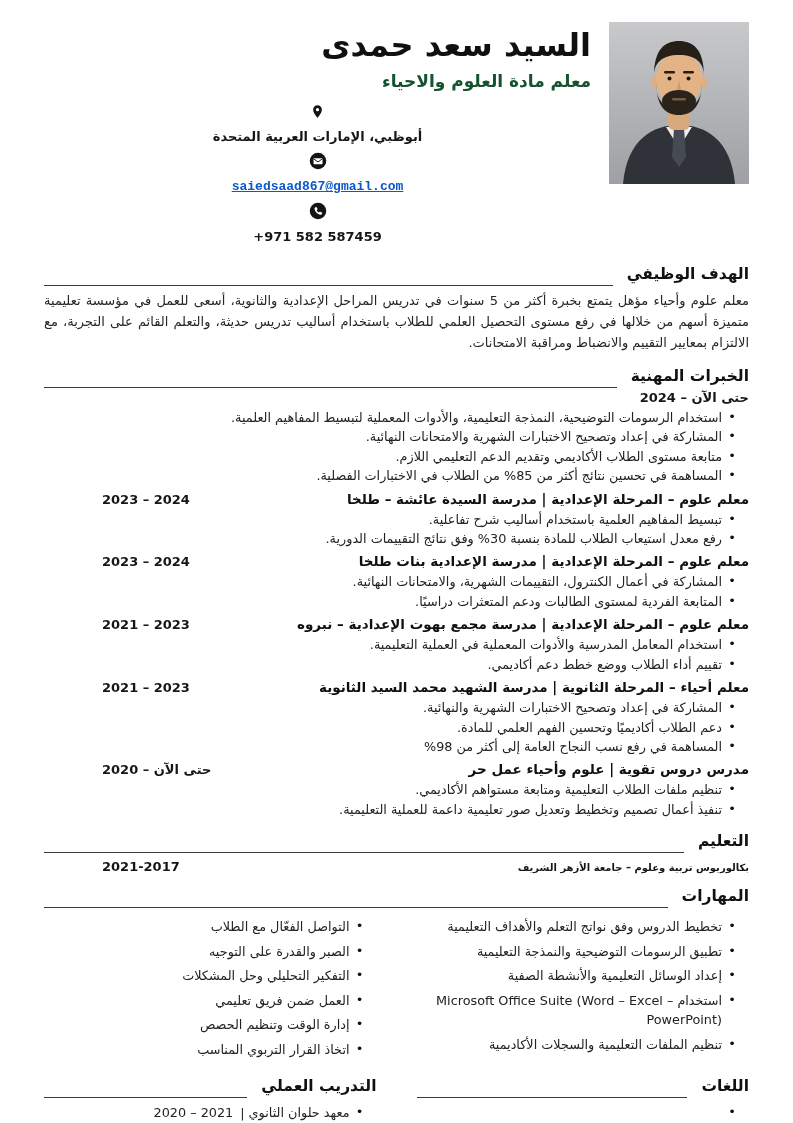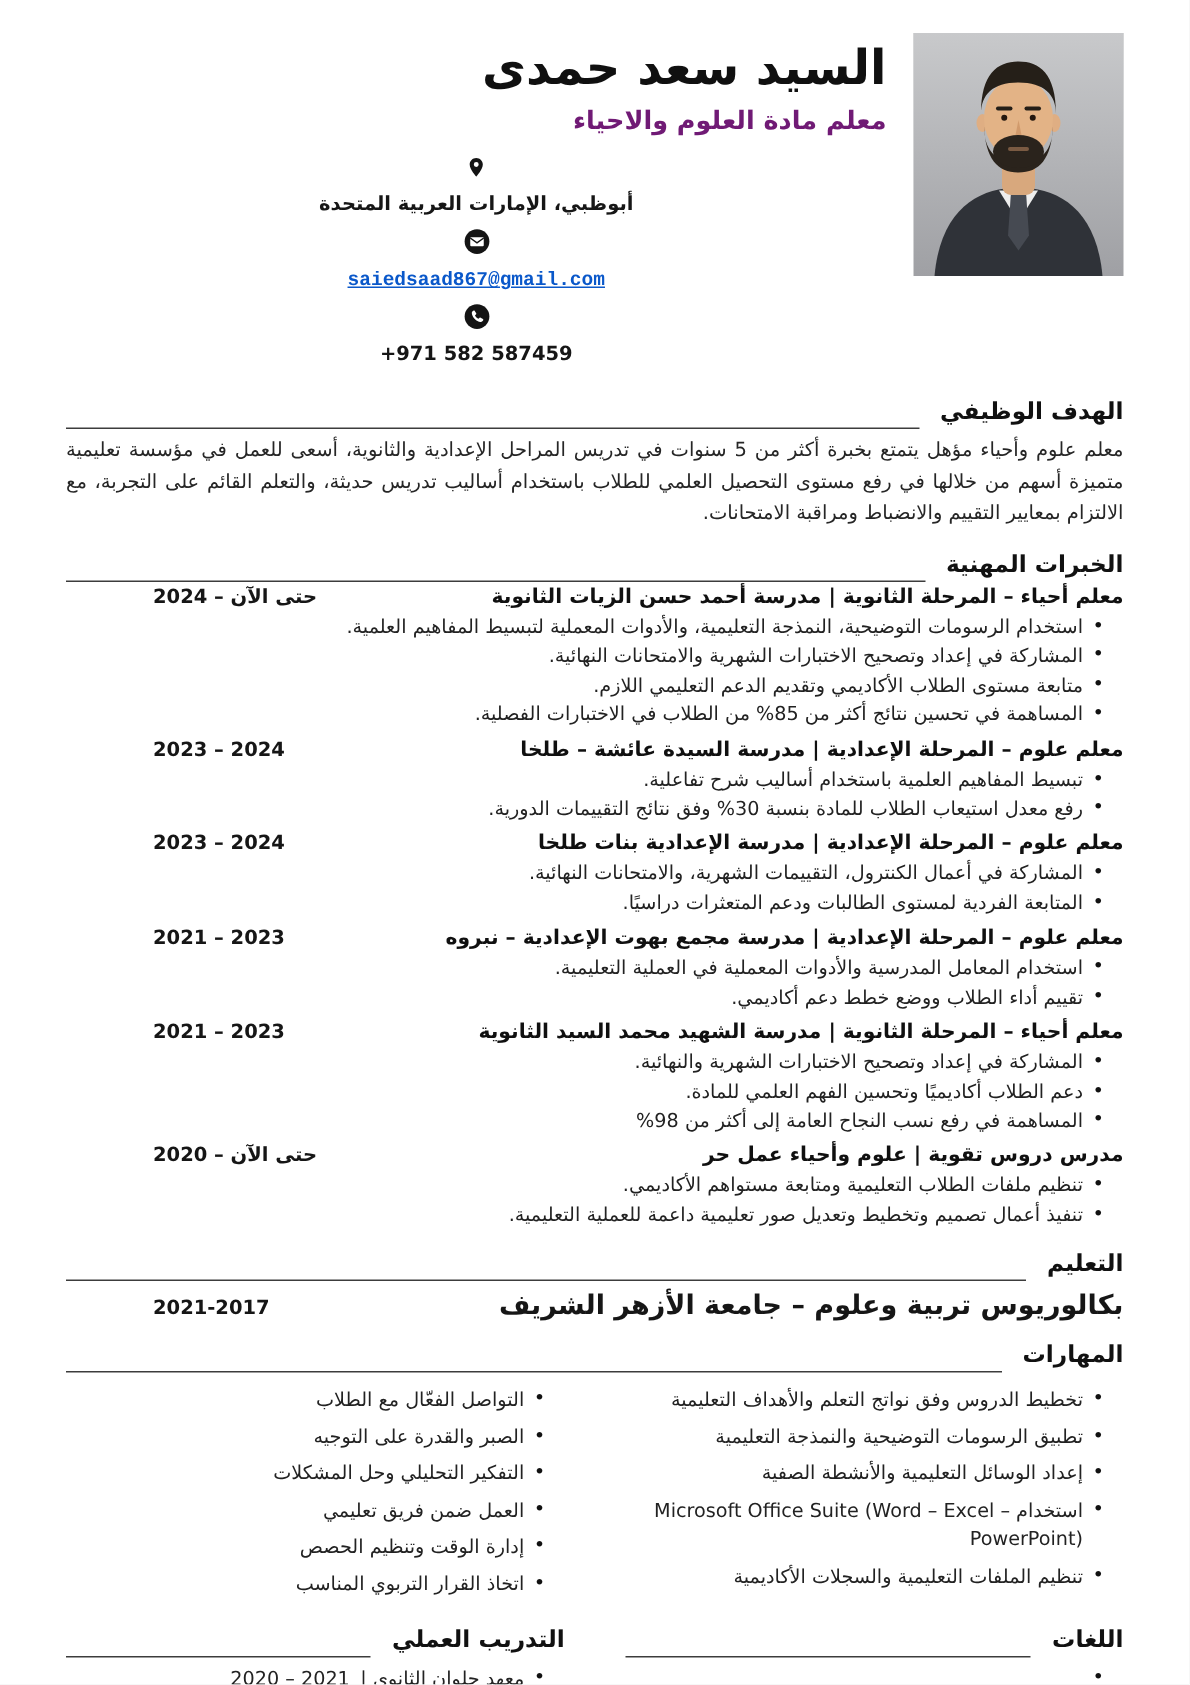--- a/index.html
+++ b/index.html
@@ -8,21 +8,21 @@
     width:793px; height:1123px; margin:0 auto; background:#ffffff;
     direction:rtl; padding:22px 44px 12px; overflow:hidden;
   }
   h1,h2,h3 { font-weight:700; }
 
   
   .header { display:flex; gap:18px; align-items:flex-start; }
   .photo { width:140px; height:162px; flex:0 0 auto; background:#b0b1b4; overflow:hidden; }
   .header-main { flex:1; padding-top:2px; }
   .person-name { font-size:32px; line-height:1.2; margin:2px 0 7px; color:#101010; }
-  .person-title { font-size:17px; font-weight:700; color:#701a75; margin-bottom:11px; }
+  .person-title { font-size:17px; font-weight:700; color:#14532d; margin-bottom:11px; }
   .contact-line { display:flex; align-items:center; gap:9px; margin:8px 0; font-size:13px; font-weight:700;flex-direction:column; }
   .contact-line .cicon { width:18px; height:18px; display:inline-flex; align-items:center; justify-content:center; flex:0 0 auto; }
   .email-link { color:#0a58ca; text-decoration:underline; font-weight:700;font-family:Liberation Mono, monospace; }
   .ltr { direction:ltr; unicode-bidi:isolate; }
 
   
   section, .bottom-col { margin-top:13px; }
   .sec-head { display:flex; align-items:flex-end; gap:14px; }
   .sec-title { font-size:15.5px; white-space:nowrap; color:#111; }
   .sec-rule { flex:1; height:1px; background:#3c3c3c; transform:translateY(3px); }
@@ -34,21 +34,21 @@
   .job { margin-bottom:5px; }
   .job-head { display:flex; justify-content:space-between; align-items:baseline; padding-inline-end:58px; }
   .job-role { font-size:13.5px; color:#101010; }
   .job-date { font-size:13px; font-weight:700; white-space:nowrap; direction:ltr; unicode-bidi:isolate; }
   ul.blist { list-style:none; margin:3px 0 0; padding:0 12px 0 0; }
   ul.blist li { position:relative; padding-right:15px; font-size:12.8px; line-height:1.52; color:#222; }
   ul.blist li::before { content:"\2022"; position:absolute; right:1px; top:-1px; color:#111; font-size:13px; }
 
   
   .edu-row { display:flex; justify-content:space-between; align-items:baseline; padding-inline-end:58px; margin-top:9px; }
-  .edu-degree { font-size:18px; }
+  .edu-degree { font-size:10px; }
   .edu-date { font-size:13px; font-weight:700; direction:ltr; unicode-bidi:isolate; }
 
   
   .skills-cols { display:flex; gap:40px; margin-top:9px; }
   .skills-col { flex:1; }
   .skills-col li { margin-bottom:5px; font-size:13px; line-height:1.35; }
 
   
   .bottom { display:flex; gap:40px; }
   .bottom-col { flex:1; }
@@ -150,21 +150,20 @@
 
   <section>
     <div class="sec-head">
       <h2 class="sec-title">الخبرات المهنية</h2>
       <div class="sec-rule"></div>
     </div>
     <div class="jobs">
 
         <div class="job">
           <div class="job-head">
-            <h3 class="job-role">معلم أحياء – المرحلة الثانوية | مدرسة أحمد حسن الزيات الثانوية</h3>
             <span class="job-date">2024 – حتى الآن</span>
           </div>
           <ul class="blist">
 
               <li>استخدام الرسومات التوضيحية، النمذجة التعليمية، والأدوات المعملية لتبسيط المفاهيم العلمية.</li>
 
               <li>المشاركة في إعداد وتصحيح الاختبارات الشهرية والامتحانات النهائية.</li>
 
               <li>متابعة مستوى الطلاب الأكاديمي وتقديم الدعم التعليمي اللازم.</li>
 

